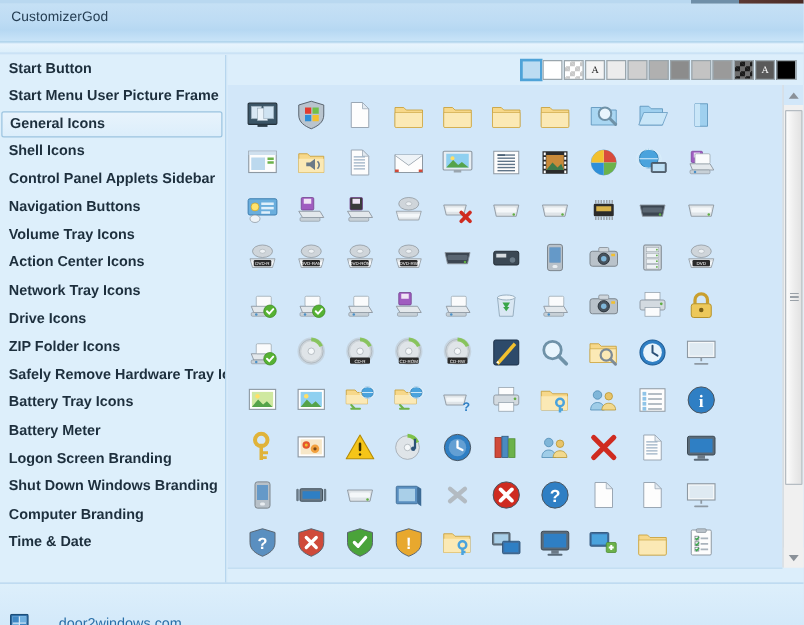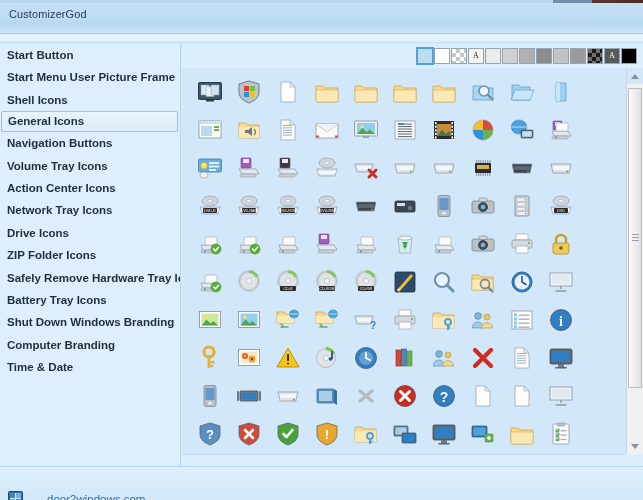--- a/index.html
+++ b/index.html
@@ -220,30 +220,33 @@
 <div id="chrome-sliver"></div>
 
 <div id="titlebar">
   <div id="title-text">CustomizerGod</div>
 </div>
 <div id="title-sep"></div>
 
 <div id="sidebar">
     <div class="side-item"><span>Start Button</span></div>
     <div class="side-item"><span>Start Menu User Picture Frame</span></div>
+    <div class="side-item selected"><span>General Icons</span></div>
     <div class="side-item"><span>Shell Icons</span></div>
-    <div class="side-item selected"><span>General Icons</span></div>
+    <div class="side-item"><span>Control Panel Applets Sidebar</span></div>
     <div class="side-item"><span>Navigation Buttons</span></div>
     <div class="side-item"><span>Volume Tray Icons</span></div>
     <div class="side-item"><span>Action Center Icons</span></div>
     <div class="side-item"><span>Network Tray Icons</span></div>
     <div class="side-item"><span>Drive Icons</span></div>
     <div class="side-item"><span>ZIP Folder Icons</span></div>
     <div class="side-item"><span>Safely Remove Hardware Tray Icon</span></div>
     <div class="side-item"><span>Battery Tray Icons</span></div>
+    <div class="side-item"><span>Battery Meter</span></div>
+    <div class="side-item"><span>Logon Screen Branding</span></div>
     <div class="side-item"><span>Shut Down Windows Branding</span></div>
     <div class="side-item"><span>Computer Branding</span></div>
     <div class="side-item"><span>Time &amp; Date</span></div>
   </div>
 
 <div id="main">
   <div id="swatch-bar">
       <div class="swatch sel" style="background: rgb(188, 220, 242);"></div>
       <div class="swatch" style="background: rgb(255, 255, 255);"></div>
       <div class="swatch checker"></div>

